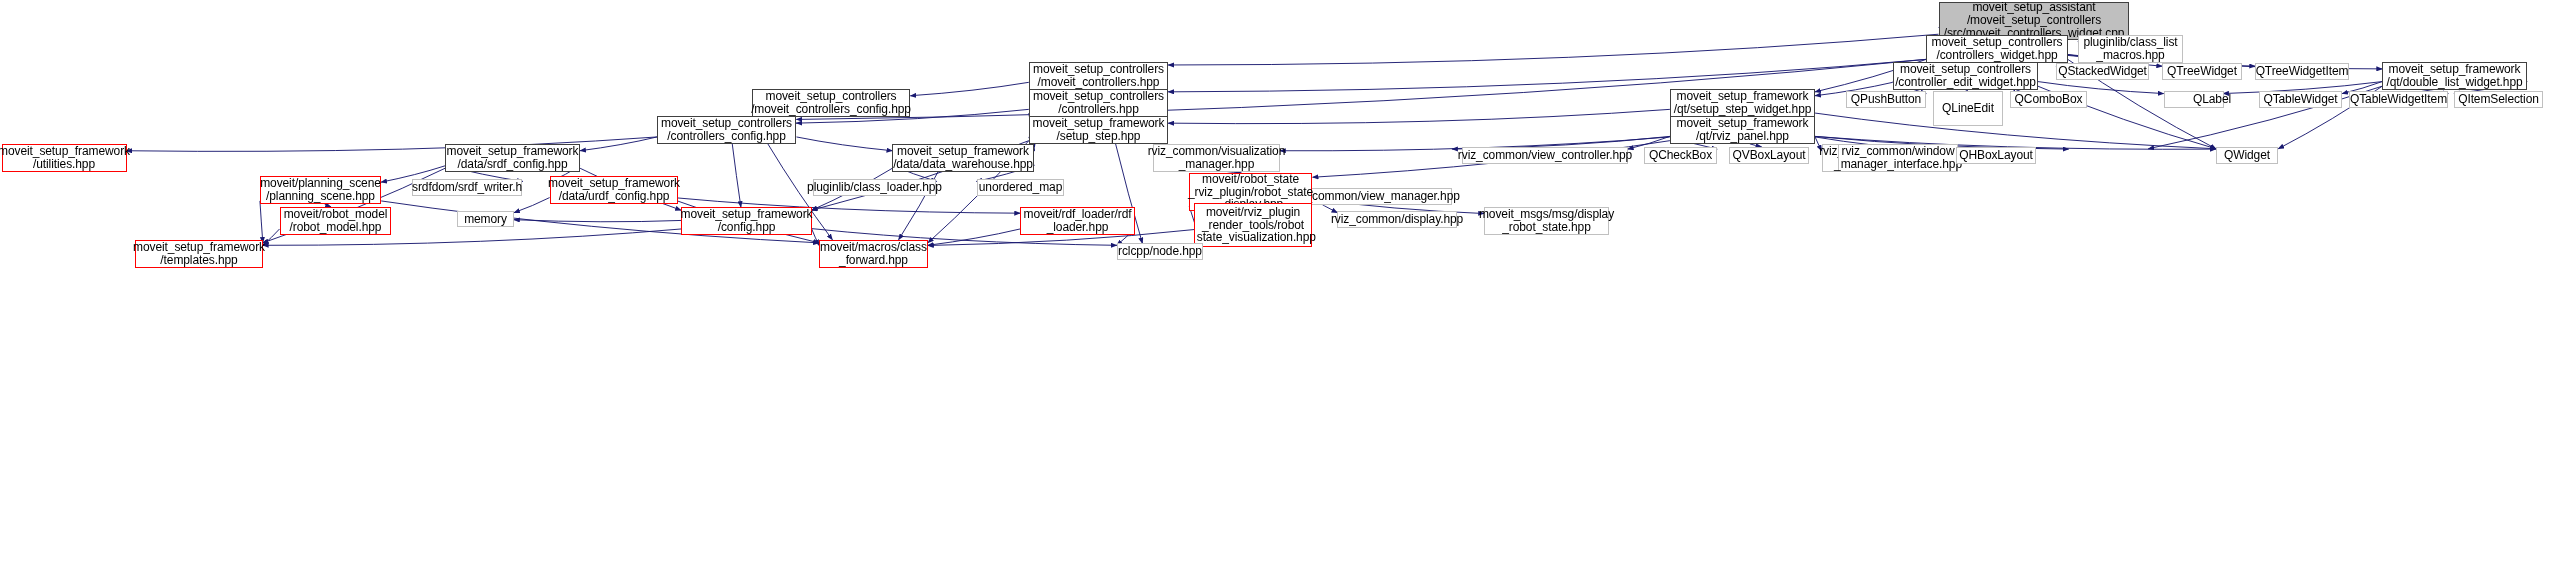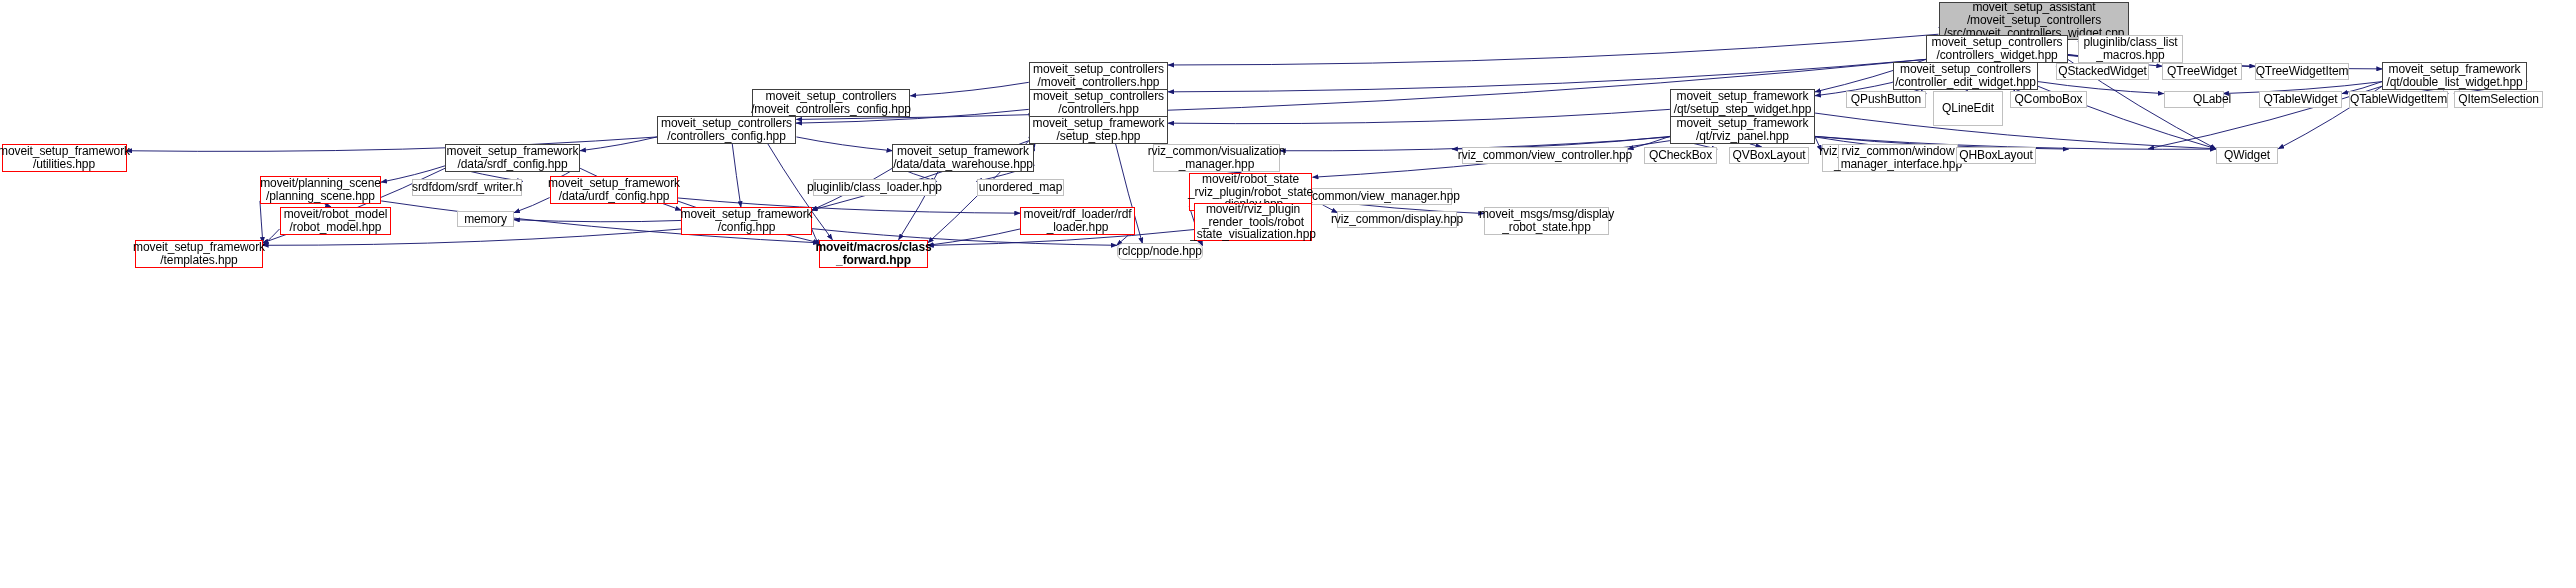--- a/index.html
+++ b/index.html
@@ -200,26 +200,26 @@
       <div class="node red" style="left: 1189px; top: 173px; width: 123px; height: 38px;">moveit/robot_state
 _rviz_plugin/robot_state
 _display.hpp</div>
       <div class="node red" style="left: 280px; top: 207px; width: 111px; height: 28px;">moveit/robot_model
 /robot_model.hpp</div>
       <div class="node grey" style="left: 457px; top: 211px; width: 57px; height: 16px;">memory</div>
       <div class="node red" style="left: 681px; top: 207px; width: 131px; height: 28px;">moveit_setup_framework
 /config.hpp</div>
       <div class="node red" style="left: 1020px; top: 207px; width: 115px; height: 28px;">moveit/rdf_loader/rdf
 _loader.hpp</div>
-      <div class="node red" style="left: 1194px; top: 203px; width: 118px; height: 38px;">moveit/rviz_plugin
+      <div class="node red" style="left: 1194px; top: 203px; width: 118px; height: 44px;">moveit/rviz_plugin
 _render_tools/robot
 _state_visualization.hpp</div>
       <div class="node grey" style="left: 1337px; top: 211px; width: 120px; height: 17.4px;">rviz_common/display.hpp</div>
       <div class="node grey" style="left: 1484px; top: 207px; width: 125px; height: 28px;">moveit_msgs/msg/display
 _robot_state.hpp</div>
       <div class="node red" style="left: 135px; top: 240px; width: 128px; height: 28px;">moveit_setup_framework
 /templates.hpp</div>
-      <div class="node red" style="left: 819px; top: 240px; width: 109px; height: 28px; font-weight: bold;">moveit/macros/class
+      <div class="node red" style="left: 819px; top: 240px; width: 109px; height: 28px;">moveit/macros/class
 _forward.hpp</div>
-      <div class="node grey" style="left: 1117px; top: 243px; width: 86px; height: 17.4px; border-radius: 6px;">rclcpp/node.hpp</div>
+      <div class="node grey" style="left: 1117px; top: 243px; width: 86px; height: 17.4px;">rclcpp/node.hpp</div>
     </div>
 </div>
 
 
 </body></html>

